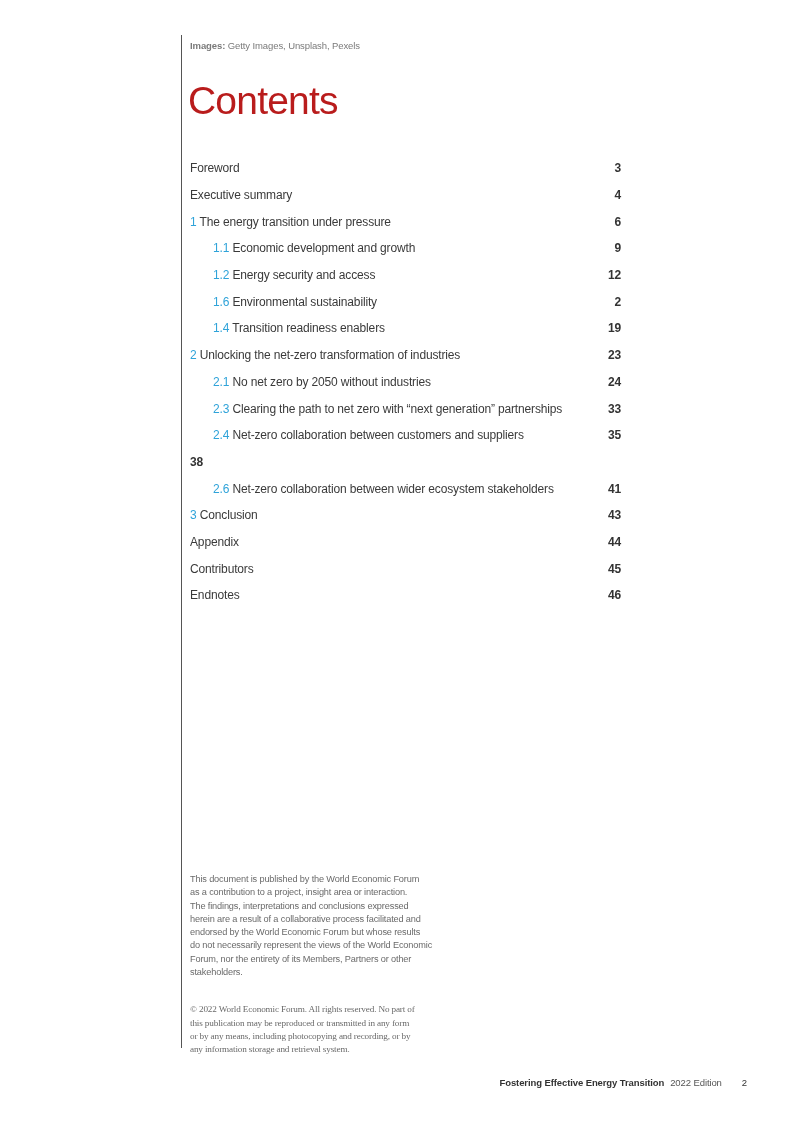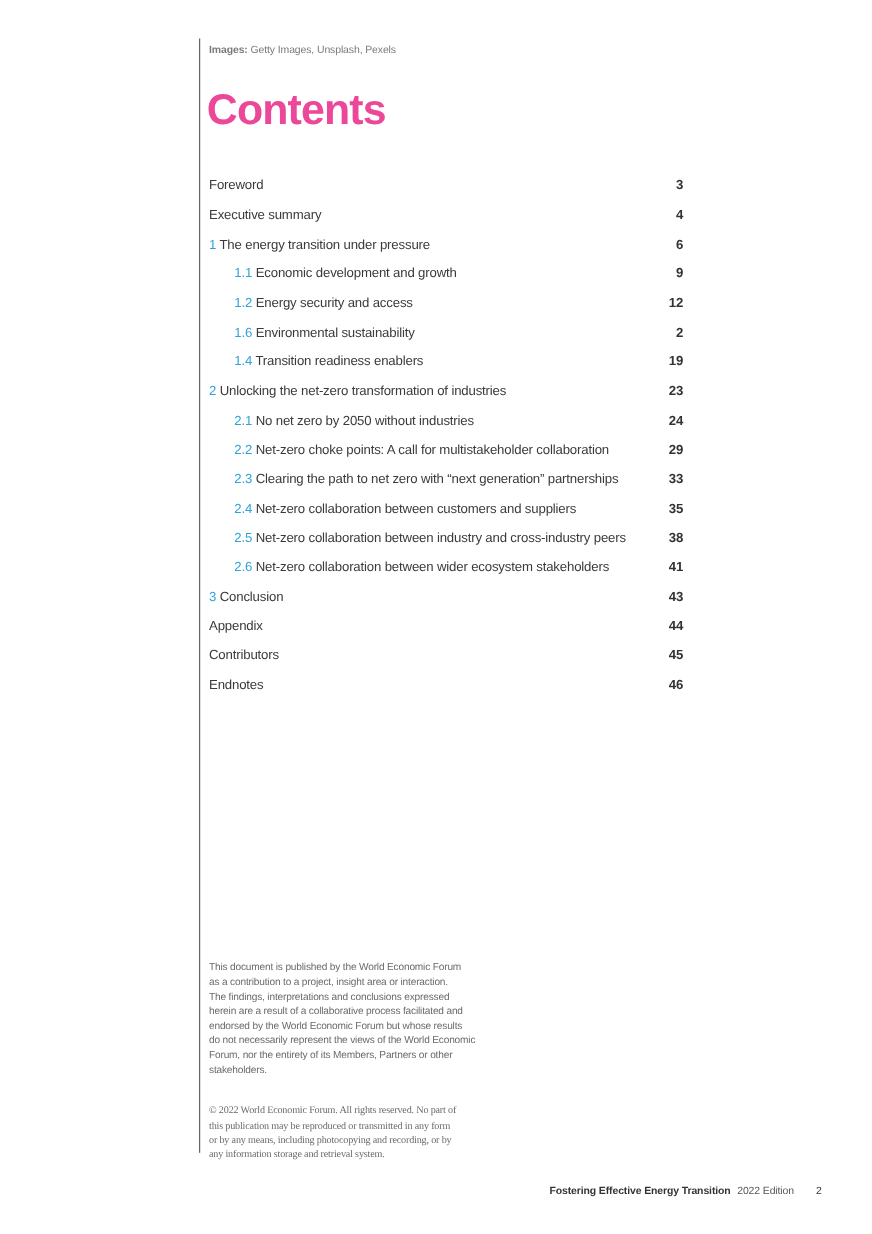--- a/index.html
+++ b/index.html
@@ -34,22 +34,22 @@
     .credits b {
       font-weight: bold;
       color: #7a7a7a;
     }
     .title {
       position: absolute;
       left: 188px;
       top: 78px;
       margin: 0;
       font-size: 39px;
-      font-weight: bold;
-      color: #ec4899;
+      font-weight: normal;
+      color: #b91c1c;
       letter-spacing: -0.8px;
       line-height: 46px;
     }
     .toc {
       position: absolute;
       left: 190px;
       top: 155px;
       width: 431px;
       margin: 0;
       padding: 0;
@@ -163,33 +163,28 @@
   </li>
   <li class="toc-row">
     <span class="toc-text"><span class="toc-num">2</span> <span>Unlocking the net-zero transformation of industries</span></span>
     <span class="toc-page">23</span>
   </li>
   <li class="toc-row sub">
     <span class="toc-text"><span class="toc-num">2.1</span> <span>No net zero by 2050 without industries</span></span>
     <span class="toc-page">24</span>
   </li>
   <li class="toc-row sub">
-    <span class="toc-text"><span class="toc-num">2.2</span> <span>Net-zero choke points: A call for multistakeholder collaboration</span></span>
-    <span class="toc-page">29</span>
-  </li>
-  <li class="toc-row sub">
     <span class="toc-text"><span class="toc-num">2.3</span> <span>Clearing the path to net zero with “next generation” partnerships</span></span>
     <span class="toc-page">33</span>
   </li>
   <li class="toc-row sub">
     <span class="toc-text"><span class="toc-num">2.4</span> <span>Net-zero collaboration between customers and suppliers</span></span>
     <span class="toc-page">35</span>
   </li>
   <li class="toc-row sub">
-    <span class="toc-text"><span class="toc-num">2.5</span> <span>Net-zero collaboration between industry and cross-industry peers</span></span>
     <span class="toc-page">38</span>
   </li>
   <li class="toc-row sub">
     <span class="toc-text"><span class="toc-num">2.6</span> <span>Net-zero collaboration between wider ecosystem stakeholders</span></span>
     <span class="toc-page">41</span>
   </li>
   <li class="toc-row">
     <span class="toc-text"><span class="toc-num">3</span> <span>Conclusion</span></span>
     <span class="toc-page">43</span>
   </li>

